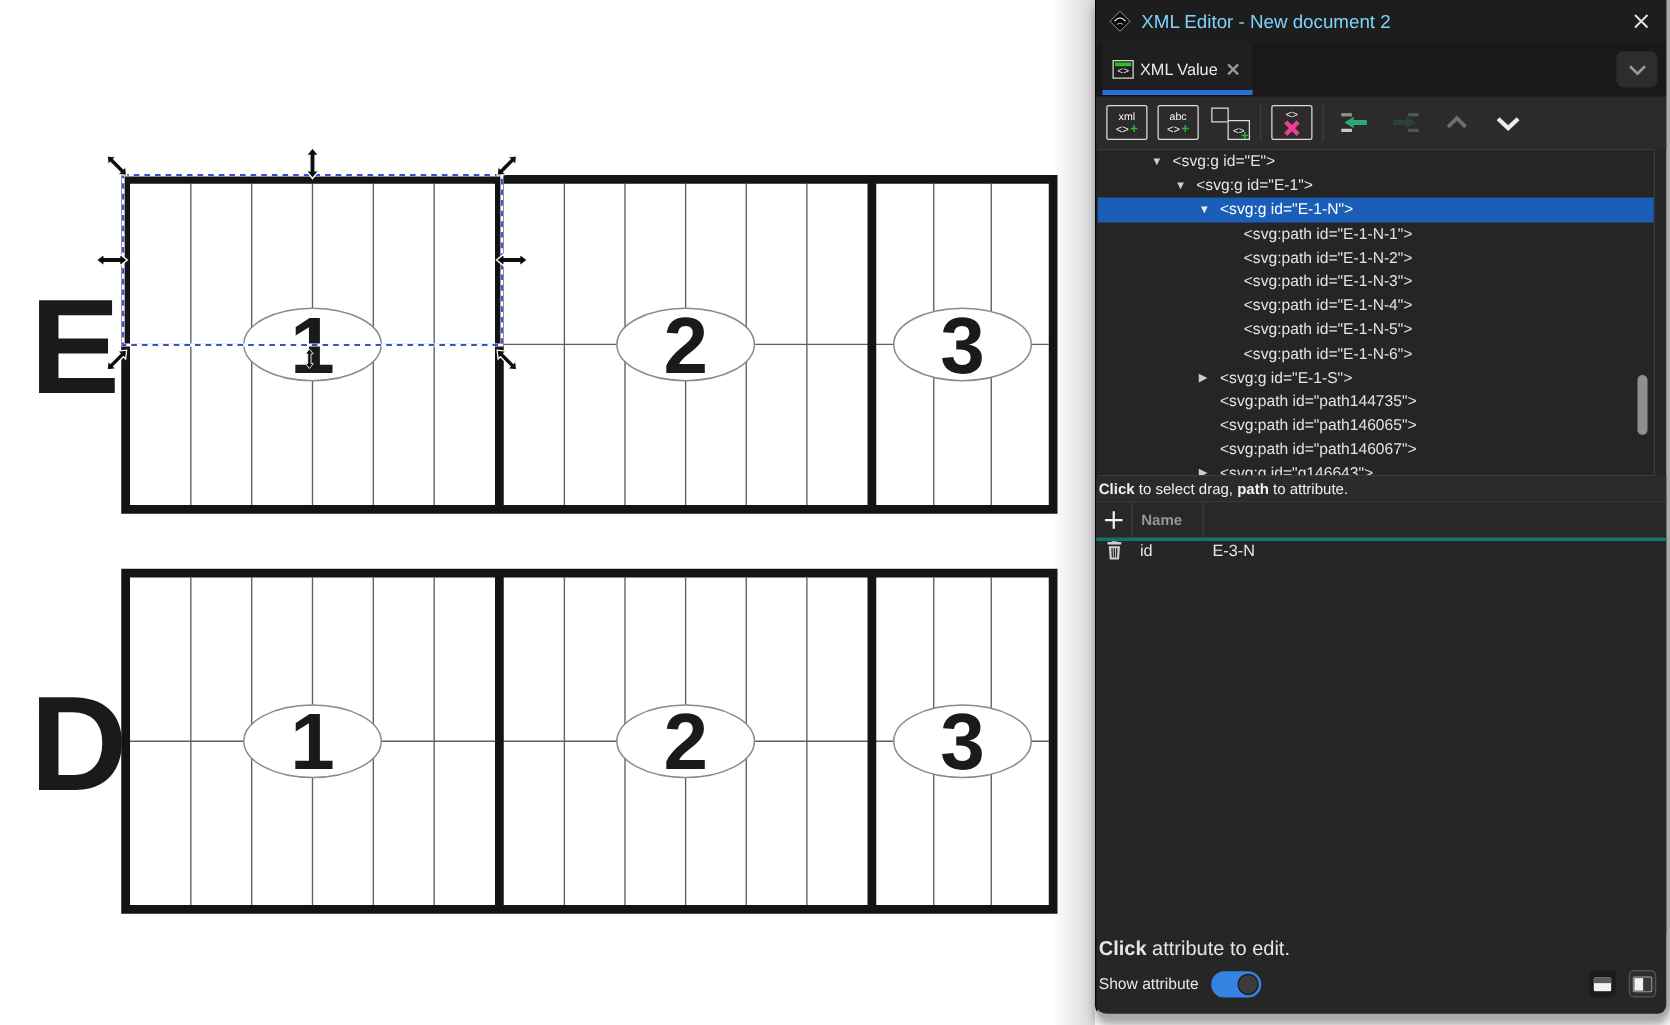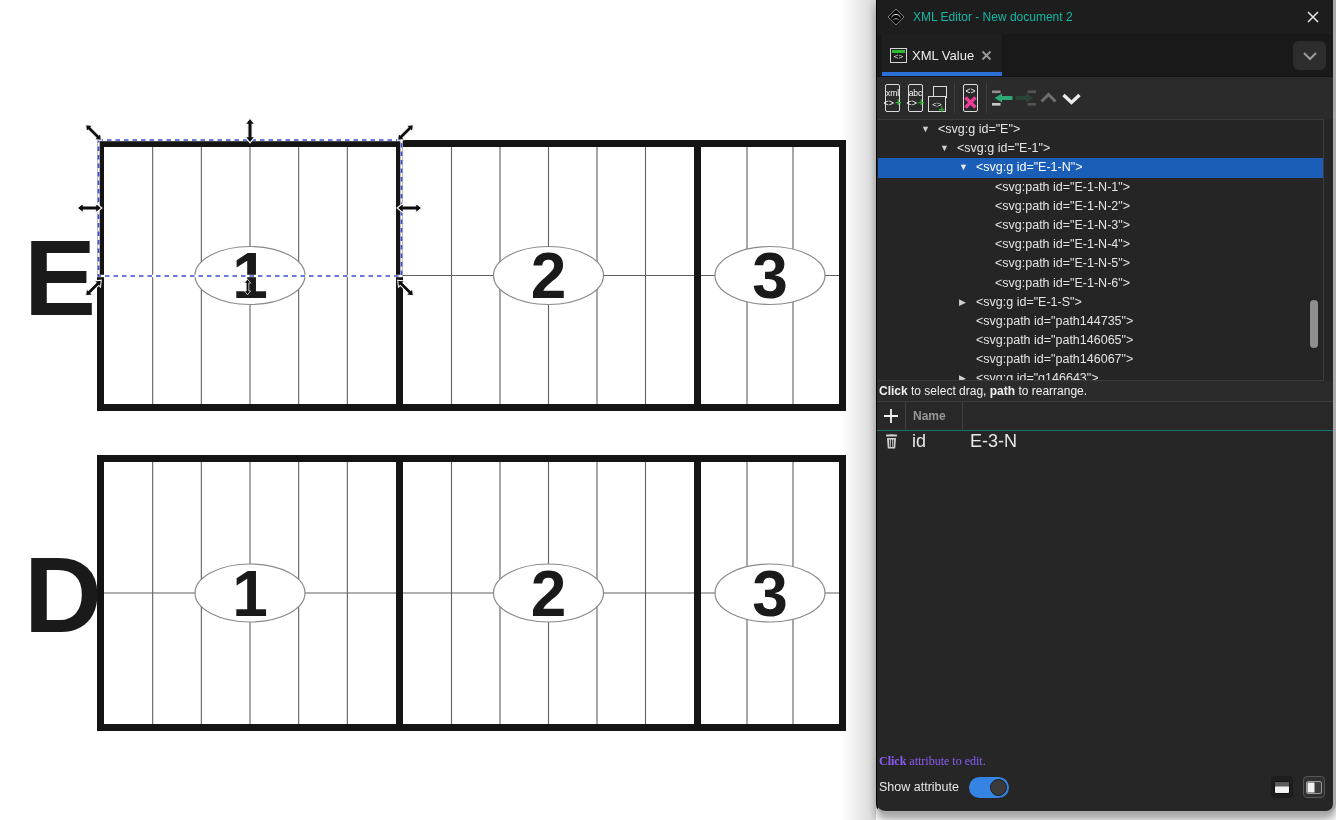--- a/index.html
+++ b/index.html
@@ -16,40 +16,40 @@
   
   .xml-window{position:absolute;left:876px;top:0;width:460px;height:814px;box-sizing:border-box;
       background:#262626;display:flex;flex-direction:column;
       border-left:1px solid #050505;border-right:3px solid #a9a9a9;border-bottom:3px solid #a9a9a9;
       border-radius:0 0 10px 10px;
       box-shadow:0 6px 8px rgba(0,0,0,0.35);color:#e6e6e6;}
 
   
   .titlebar{height:34px;flex:0 0 34px;background:#1d1d1d;display:flex;align-items:center;
       padding:0 10px;gap:8px;position:relative;}
-  .titlebar .title{font-size:12px;color:#14b8a6;}
+  .titlebar .title{font-size:15px;color:#7dd3fc;}
   .win-close{position:absolute;right:12px;top:9px;width:16px;height:16px;cursor:pointer;}
 
   
   .tabbar{height:42px;flex:0 0 42px;background:#191919;position:relative;display:flex;align-items:stretch;
       border-bottom:1px solid #141414;}
   .tab{margin-left:5px;display:flex;align-items:center;gap:5px;padding:0 10px 0 8px;position:relative;
       background:#1f1f1f;}
   .tab::after{content:"";position:absolute;left:0;right:0;bottom:0;height:4px;background:#2a6fd6;}
   .tab-icon{width:17px;height:15px;border:1px solid #d8d8d8;position:relative;display:inline-flex;
       align-items:flex-end;justify-content:center;font-size:8px;color:#f0f0f0;line-height:10px;box-sizing:border-box;}
   .tab-icon::before{content:"";position:absolute;top:1px;left:1px;right:1px;height:3px;background:#2fbe2f;}
   .tab-label{font-size:13px;color:#ececec;}
   .tab-close{width:11px;height:11px;margin-left:2px;}
   .tab-overflow-btn{position:absolute;right:7px;top:7px;width:33px;height:29px;background:#2d2d2d;
       border-radius:6px;display:flex;align-items:center;justify-content:center;}
 
   
   .toolbar{height:42px;flex:0 0 42px;background:#2b2b2b;display:flex;align-items:center;padding-left:8px;}
-  .tb-btn{width:15px;height:28px;box-sizing:border-box;display:flex;flex-direction:column;
+  .tb-btn{width:33px;height:28px;box-sizing:border-box;display:flex;flex-direction:column;
       align-items:center;justify-content:center;margin-right:8px;position:relative;}
   .tb-boxed{border:1.5px solid #dcdcdc;border-radius:2px;}
   .tb-top{font-size:8.5px;line-height:9px;color:#fafafa;letter-spacing:0;}
   .tb-bottomrow{font-size:9px;line-height:10px;color:#fafafa;display:flex;align-items:baseline;gap:1px;}
   .plus{color:#30b030;font-weight:bold;font-size:11px;line-height:9px;}
   .tb-sep{width:1px;height:30px;background:#3f3f3f;margin:0 8px 0 0;}
   .dup-back{position:absolute;left:2px;top:2px;width:14px;height:12px;border:1.5px solid #dcdcdc;box-sizing:border-box;}
   .dup-front{position:absolute;right:0px;bottom:0px;width:18px;height:16px;border:1.5px solid #dcdcdc;
       background:#2b2b2b;box-sizing:border-box;display:flex;align-items:center;justify-content:center;
       font-size:8px;color:#fafafa;}
@@ -64,33 +64,33 @@
       display:flex;align-items:center;}
   .tree-row.selected{background:#1b5eb8;color:#ffffff;}
   .expander{display:inline-block;width:17px;flex:0 0 17px;font-size:9px;color:#cfcfcf;text-align:left;}
   .tree-row.selected .expander{color:#eaeaea;}
   .vscroll{position:absolute;right:5px;top:180px;width:8px;height:48px;border-radius:4px;background:#8f8f8f;}
 
   
   .status-hint{flex:0 0 20px;display:flex;align-items:center;padding-left:2px;font-size:12px;
       color:#f0f0f0;border-bottom:1px solid #3a3a3a;background:#2b2b2b;}
   .status-hint b, .attr-hint b{font-weight:bold;}
-  .attr-header{flex:0 0 28px;display:flex;align-items:stretch;border-bottom:1px solid #0f766e;background:#282828;}
+  .attr-header{flex:0 0 28px;display:flex;align-items:stretch;border-bottom:3px solid #0f766e;background:#282828;}
   .attr-plus{width:28px;flex:0 0 28px;display:flex;align-items:center;justify-content:center;
       border-right:1px solid #3e3e3e;}
   .col-name{width:57px;flex:0 0 57px;display:flex;align-items:center;padding-left:7px;
       border-right:1px solid #3e3e3e;box-sizing:border-box;}
   .col-value{flex:1;display:flex;align-items:center;padding-left:8px;}
   .attr-header .col-name,.attr-header .col-value{font-size:12px;font-weight:bold;color:#969696;}
-  .attr-row{flex:0 0 27px;display:flex;align-items:stretch;background:#262626;font-size:18px;color:#e8e8e8;}
+  .attr-row{flex:0 0 27px;display:flex;align-items:stretch;background:#262626;font-size:13px;color:#e8e8e8;}
   .attr-trash{width:28px;flex:0 0 28px;display:flex;align-items:center;justify-content:center;}
   .attr-filler{flex:1;background:#262626;}
 
   
-  .attr-hint{flex:0 0 22px;display:flex;align-items:flex-end;padding-left:2px;font-size:12px;color:#8b5cf6;font-family:Liberation Serif, serif;}
+  .attr-hint{flex:0 0 22px;display:flex;align-items:flex-end;padding-left:2px;font-size:16px;color:#e5e5e5;}
   .bottom-row{flex:0 0 36px;display:flex;align-items:center;padding:0 8px 6px 2px;gap:10px;}
   .show-attr-label{font-size:12.5px;color:#e6e6e6;}
   .toggle{width:40px;height:21px;border-radius:11px;background:#3584e4;position:relative;flex:0 0 40px;}
   .toggle .knob{position:absolute;right:2px;top:2px;width:17px;height:17px;border-radius:50%;
       background:#3b3b3b;border:1px solid #1c1c1c;box-sizing:border-box;}
   .bspacer{flex:1;}
   .layout-btn{width:22px;height:22px;border-radius:4px;background:#1d1d1d;display:flex;align-items:center;
       justify-content:center;}
   .layout-btn.active{background:#2f2f2f;border:1px solid #555;box-sizing:border-box;}
 </style>
@@ -319,21 +319,21 @@
           <div class="tree-row" style="padding-left: 81px;">
             <span class="expander">▶</span>
             <span>&lt;svg:g id="g146643"&gt;</span>
           </div>
         </div>
       <div class="vscroll"></div>
     </div>
 
     <div class="status-hint">
         <span>
-      <b>Click</b><span> to select drag, </span><b>path</b><span> to rearrange.</span></span>
+      <b>Click</b><span> to select drag, </span><b>path</b><span> to attribute.</span></span>
     </div>
 
     <div class="attr-header">
       <div class="attr-plus">
         <svg width="16" height="16" viewBox="0 0 16 16">
           <path d="M8 1 L8 15 M1 8 L15 8" stroke="#f2f2f2" stroke-width="1.8" fill="none"></path>
         </svg>
       </div>
       <div class="col-name">Name</div>
     </div>

